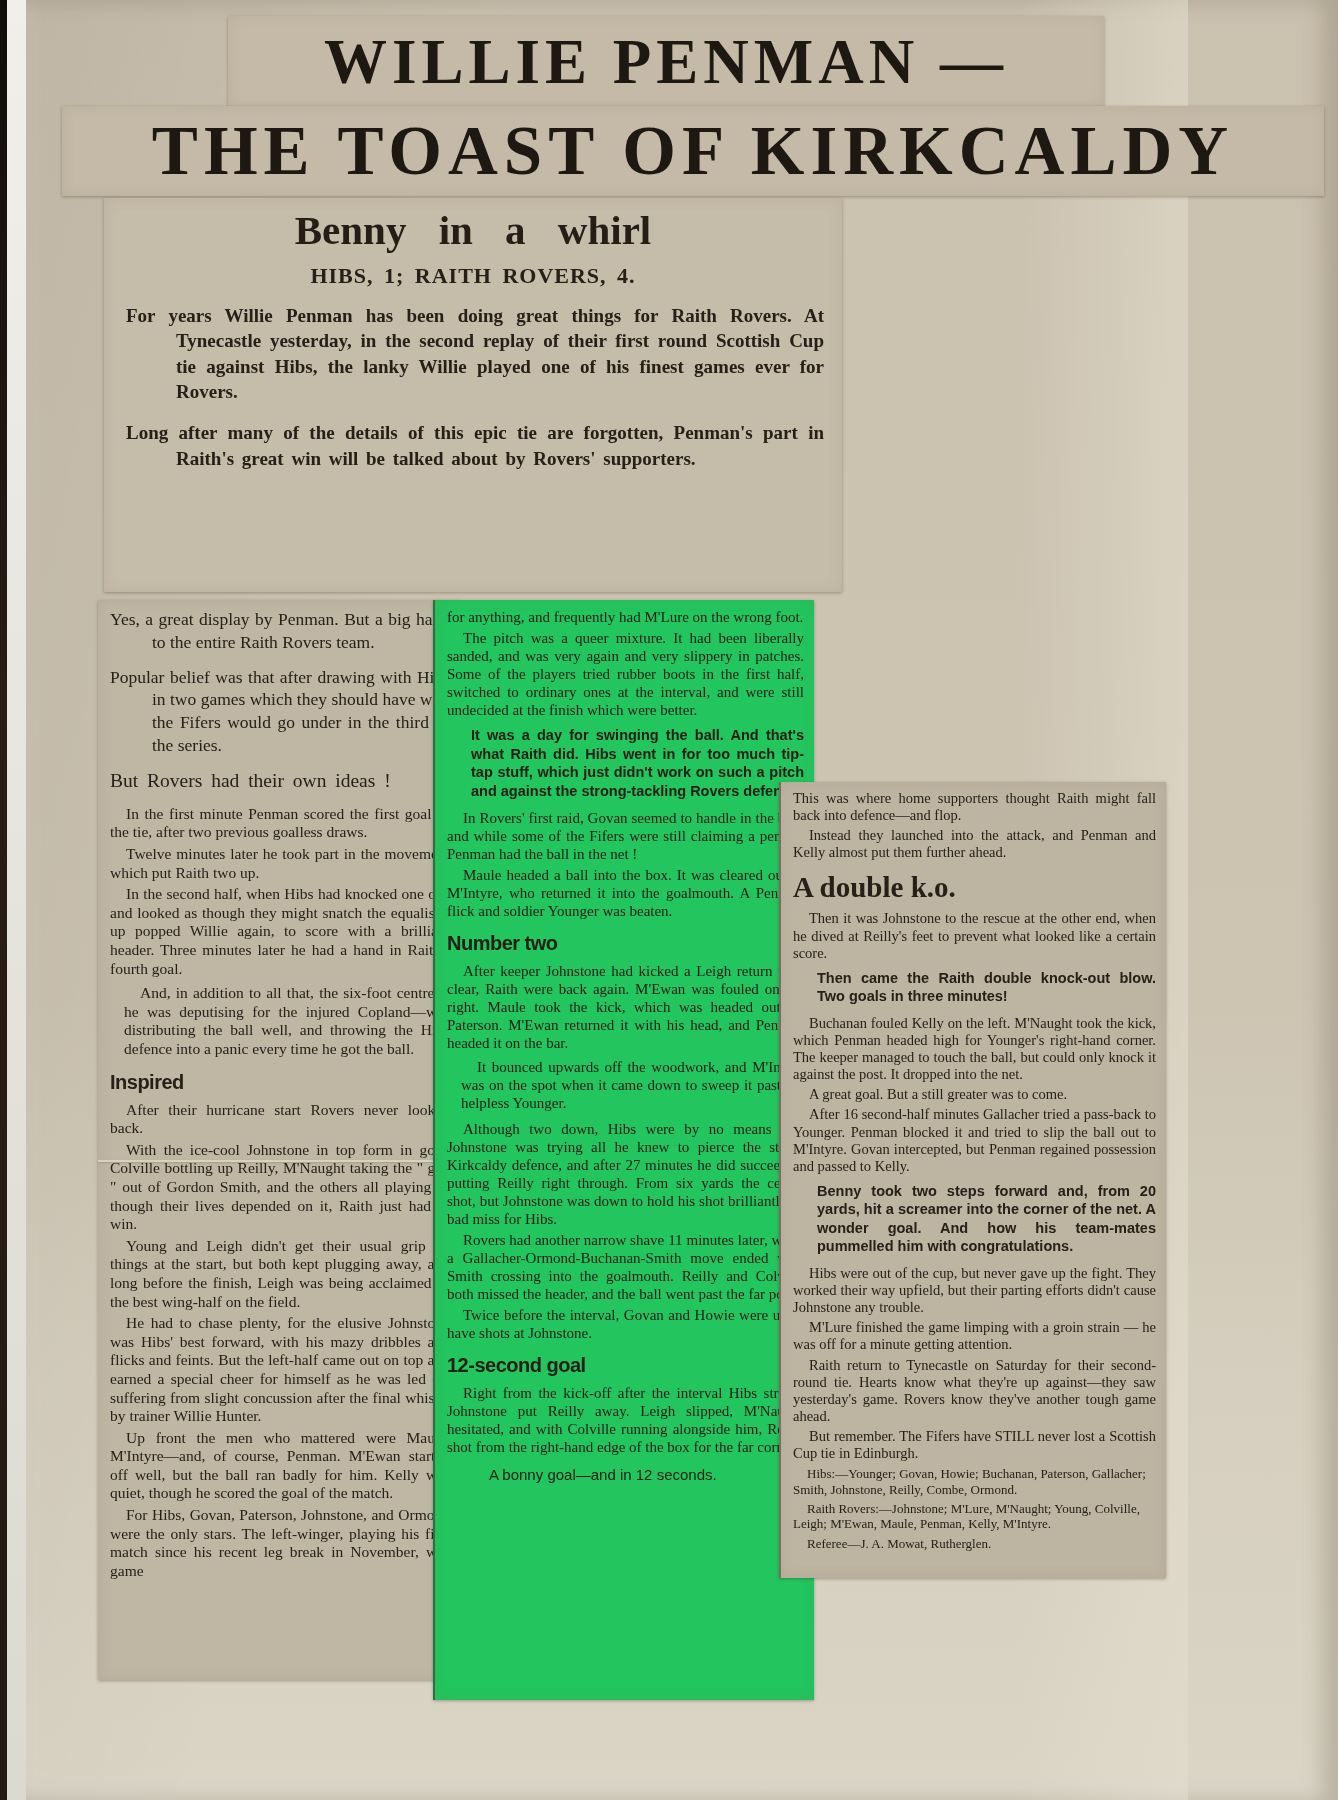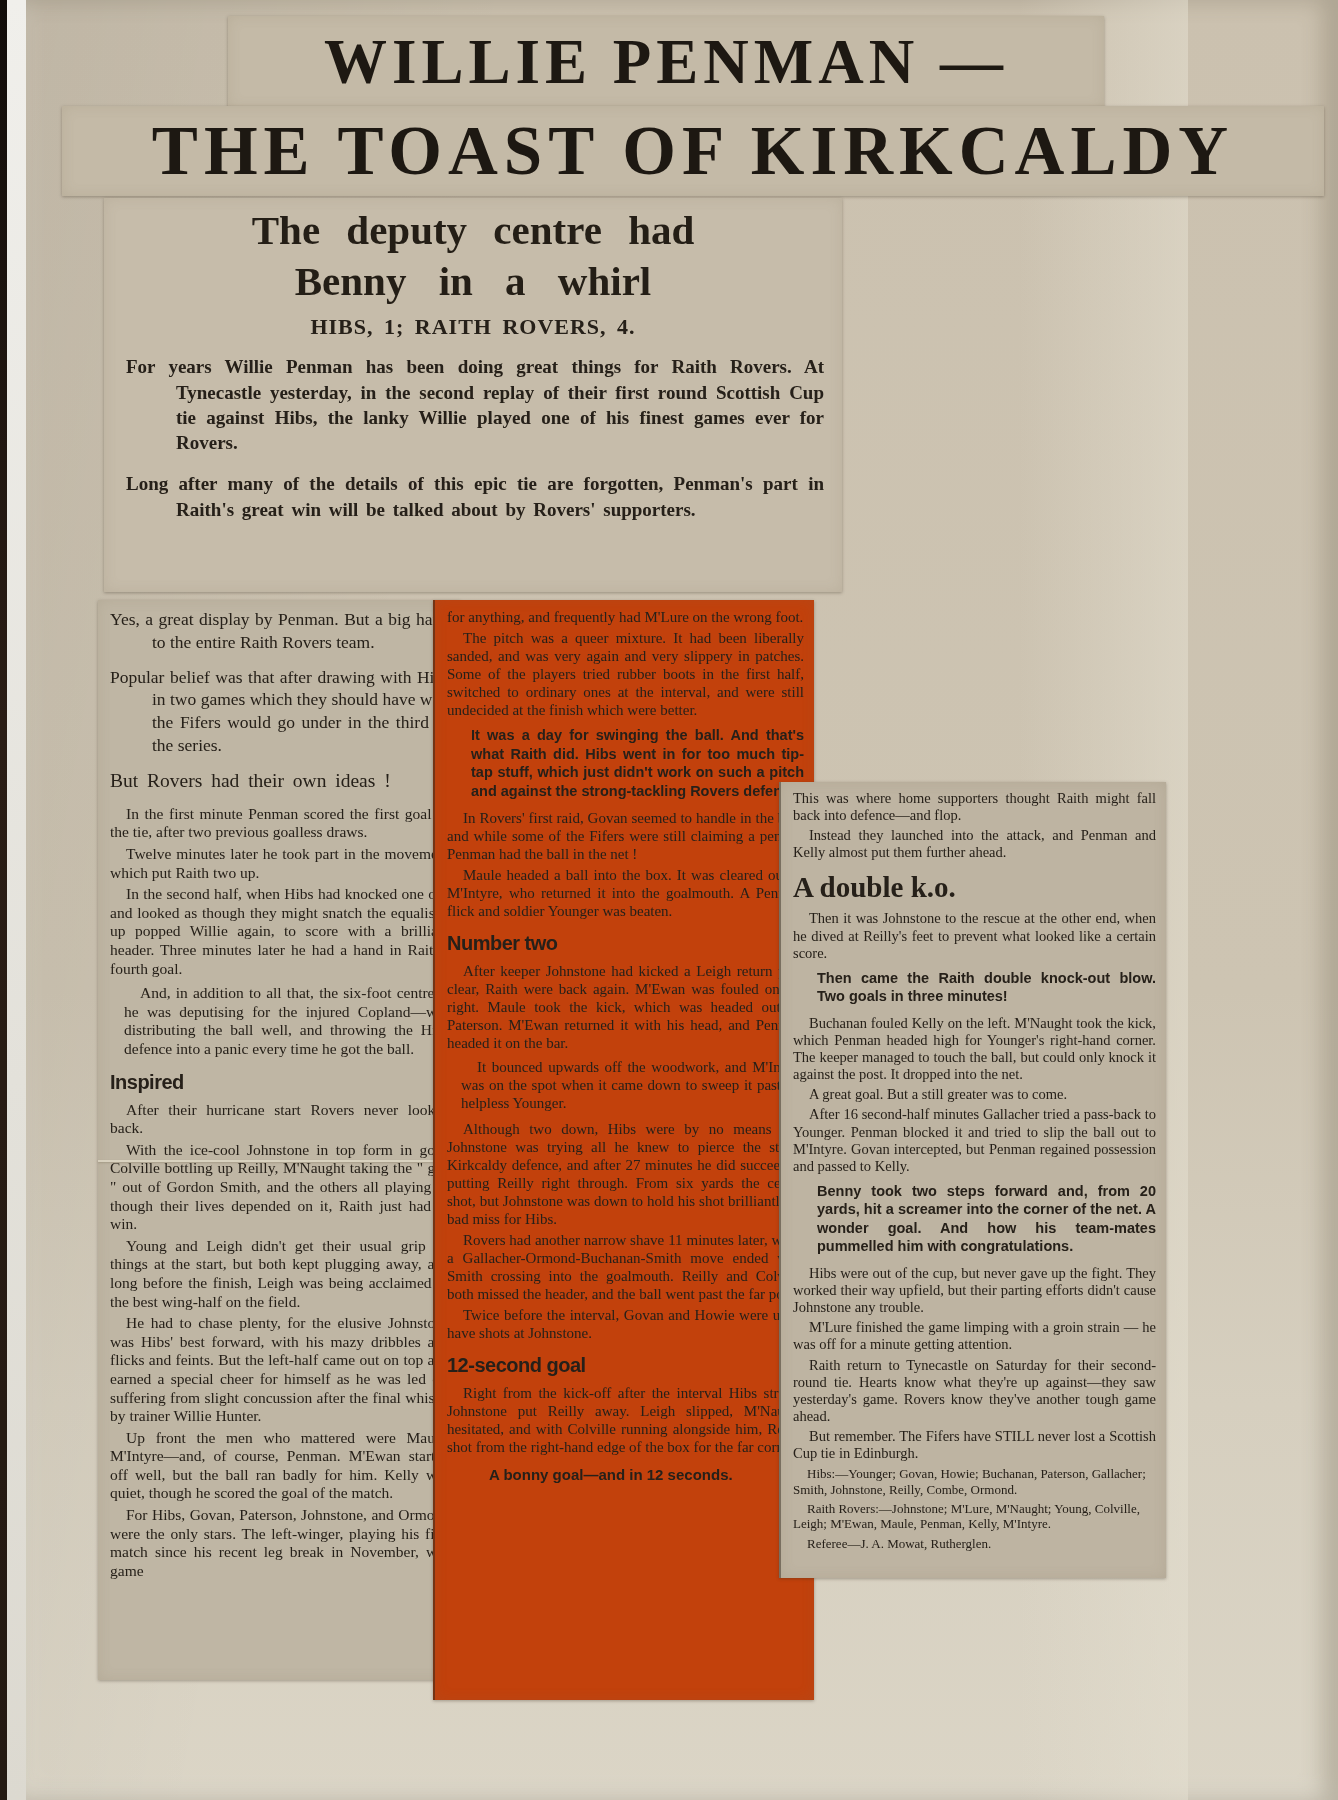--- a/index.html
+++ b/index.html
@@ -25,39 +25,39 @@
   .h1b{font-size:69px;letter-spacing:6px;line-height:90px;}
   .clip-deck{background:#c6bcaa;padding:6px 18px 4px 18px;}
   .deckline{font-weight:700;text-align:center;color:#241e16;font-size:41px;line-height:1.2;
     word-spacing:16px;margin:2px 0 0 0;}
   .scoreline{font-weight:700;text-align:center;font-size:22px;letter-spacing:1px;
     word-spacing:4px;margin:8px 0 14px 0;}
   .introp{font-weight:700;font-size:19px;line-height:1.33;word-spacing:3px;
     padding-left:50px;text-indent:-50px;margin:0 0 16px 4px;text-align:justify;}
   .colclip{padding:8px 10px 10px 12px;text-align:justify;}
   .col-left{background:#bfb6a4;}
-  .col-mid{background:#c2410c;border-left:2px solid rgba(52,42,30,.55);}
+  .col-mid{background:#22c55e;border-left:2px solid rgba(52,42,30,.55);}
   .col-right{background:#beb4a2;border-left:2px solid rgba(52,42,30,.5);}
   .lead{font-size:17.5px;line-height:1.3;padding-left:42px;text-indent:-42px;
     margin:0 0 12px 0;}
   .standfirst{font-size:19.5px;line-height:1.25;margin:2px 0 12px 0;text-indent:0;
     text-align:left;word-spacing:4px;}
   .bp{margin:0 0 3px 0;text-indent:16px;line-height:1.2;}
   .col-left .bp{font-size:15.5px;}
   .col-mid .bp{font-size:15px;}
   .col-right .bp{font-size:14.5px;line-height:1.18;}
   .noindent{text-indent:0;}
   .inset{margin:6px 0 8px 14px;}
   .colhead-sans{font-family:"Liberation Sans",sans-serif;font-weight:700;
     font-size:20px;letter-spacing:-0.5px;margin:12px 0 7px 0;text-align:left;text-indent:0;}
   .colhead-serif{font-family:"Liberation Serif",serif;font-weight:700;
     font-size:29px;margin:10px 0 6px 0;text-align:left;text-indent:0;}
   .boldblock{font-family:"Liberation Sans",sans-serif;font-weight:700;
     font-size:14.5px;line-height:1.28;margin:7px 0 9px 24px;text-indent:0;text-align:justify;}
-  .boldline{font-family:"Liberation Sans",sans-serif;font-weight:700;
+  .boldline{font-family:"Liberation Sans",sans-serif;font-weight:400;
     font-size:15px;margin:10px 0 0 42px;text-indent:0;text-align:left;}
   .teams{font-size:13px;line-height:1.18;margin:4px 0 4px 0;text-indent:14px;text-align:left;}
   .crease{position:absolute;left:98px;top:1160px;width:339px;height:2px;
     background:rgba(235,228,210,.6);box-shadow:0 1px 2px rgba(90,75,50,.25);}
 </style>
 </head>
 <body>
 
 <div class="scrapbook">
   <div class="edge-black"></div>
@@ -65,21 +65,20 @@
   <div class="paper"></div>
 
   <div class="clip clip-head" style="left:228px;top:16px;width:876px;height:92px;">
     <div class="headline h1a">WILLIE PENMAN —</div>
   </div>
   <div class="clip clip-head" style="left:62px;top:106px;width:1262px;height:90px;">
     <div class="headline h1b">THE TOAST OF KIRKCALDY</div>
   </div>
 
   <div class="clip clip-deck" style="left:104px;top:198px;width:702px;height:384px;">
-    <div class="deckline">The deputy centre had</div>
     <div class="deckline" style="word-spacing:22px;">Benny in a whirl</div>
     <div class="scoreline">HIBS, 1; RAITH ROVERS, 4.</div>
     <p class="introp">For years Willie Penman has been doing great things for Raith Rovers.  At Tynecastle yesterday, in the second replay of their first round Scottish Cup tie against Hibs, the lanky Willie played one of his finest games ever for Rovers.</p>
     <p class="introp">Long after many of the details of this epic tie are forgotten, Penman's part in Raith's great win will be talked about by Rovers' supporters.</p>
   </div>
 
   <div class="clip colclip col-left" style="left:98px;top:600px;width:340px;min-height:1062px;">
     <p class="lead">Yes, a great display by Penman.  But a big hand to the entire Raith Rovers team.</p>
     <p class="lead">Popular belief was that after drawing with Hibs in two games which they should have won the Fifers would go under in the third of the series.</p>
     <p class="standfirst">But Rovers had their own ideas !</p>

